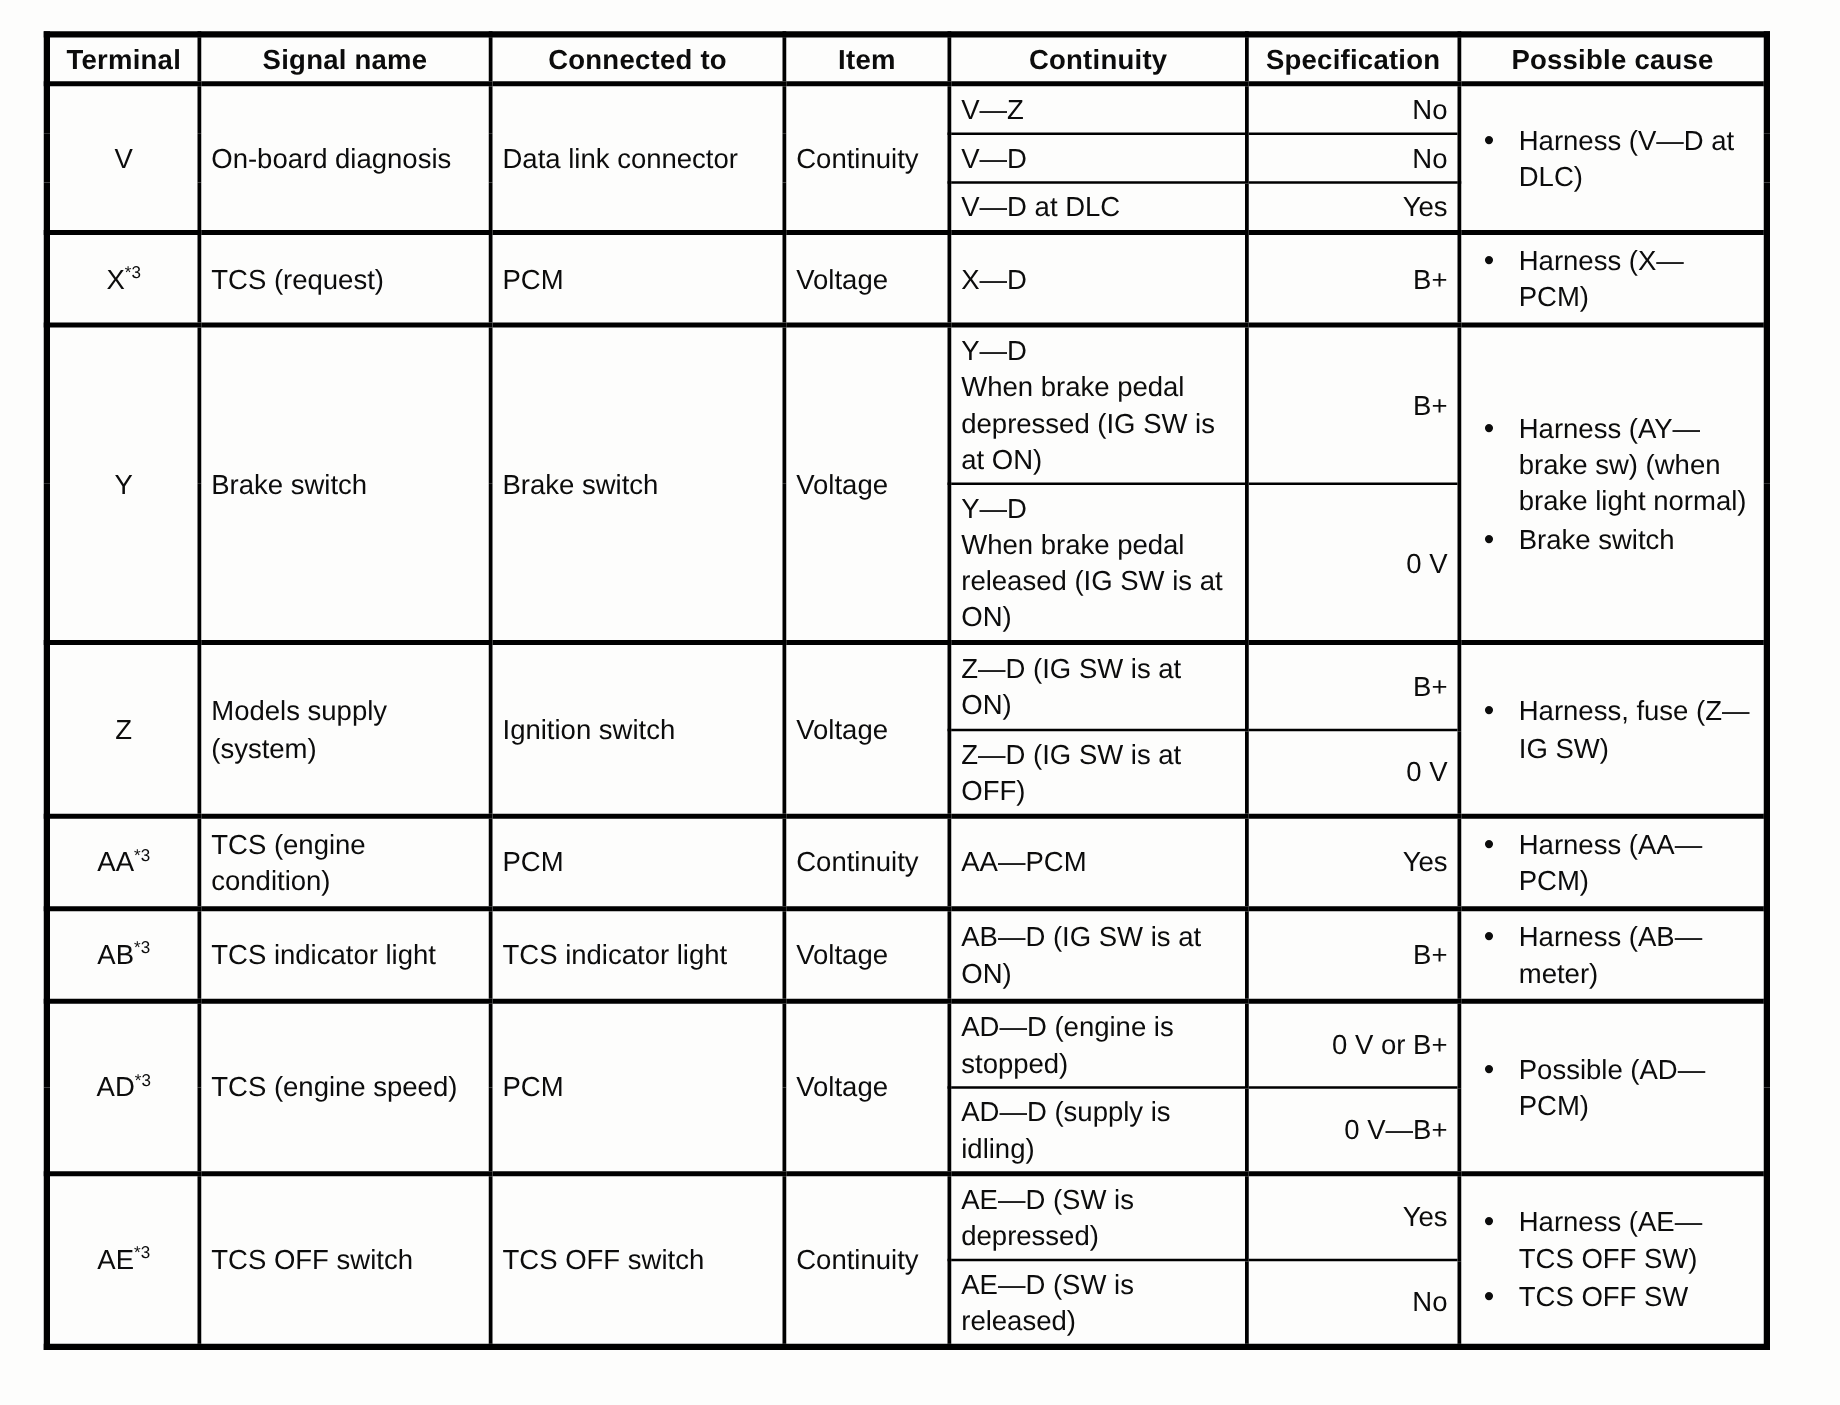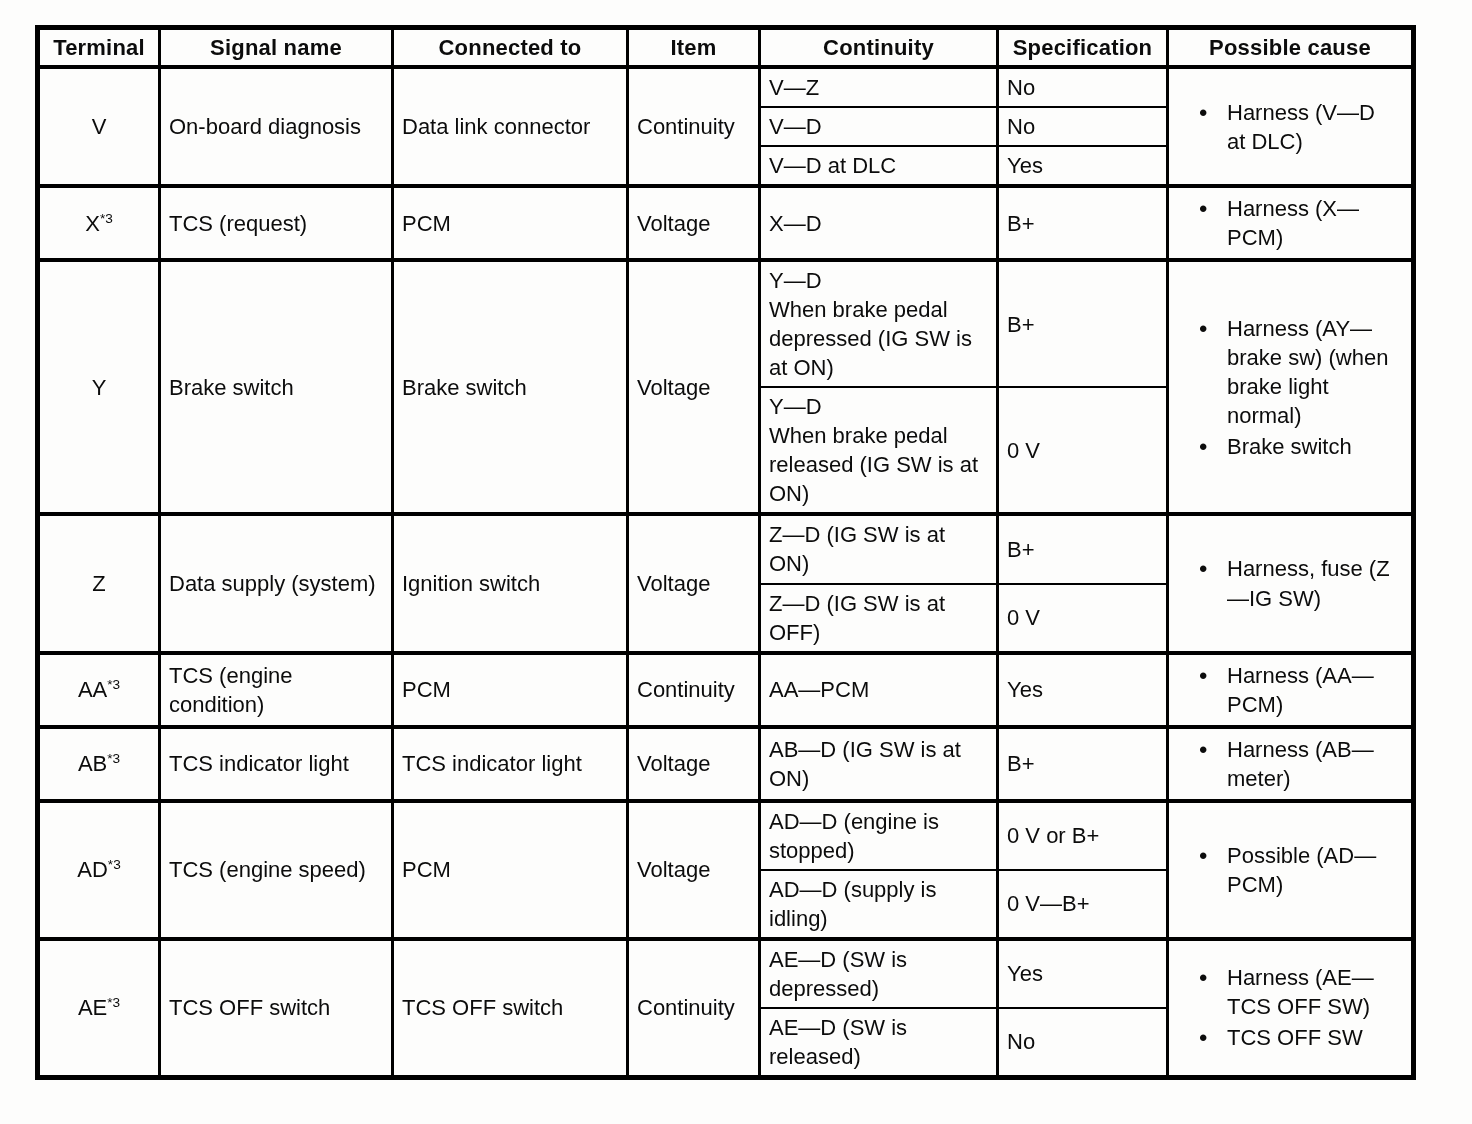--- a/index.html
+++ b/index.html
@@ -46,31 +46,31 @@
   }
   tr.grp > td { border-top-width: 4px; }
   .c-term { text-align: center; }
   .c-term sup { font-size: 0.62em; letter-spacing: 0; }
   .c-signal, .c-conn, .c-item { text-align: left; padding-left: 11px; }
   .c-cond {
     text-align: left;
     padding-left: 9px;
     white-space: pre-line;
   }
-  .c-spec { text-align: left; }
+  .c-spec { text-align: right; }
   .c-cause { text-align: left; padding-left: 6px; }
   .c-cause ul {
     list-style: none;
     margin: 0;
     padding: 0;
   }
   .c-cause li {
     position: relative;
     padding-left: 38px;
-    margin: 2px 12px;
+    margin: 2px 0;
   }
   .c-cause li::before {
     content: "\2022";
     position: absolute;
     left: 10px;
     top: -1px;
     font-size: 24px;
   }
   .footnotes {
     position: absolute;
@@ -170,21 +170,21 @@
       </td>
     </tr>
     <tr style="height:125px">
       <td class="c-cond">Y—D
 When brake pedal released (IG SW is at ON)</td>
       <td class="c-spec">0 V</td>
     </tr>
 
     <tr class="grp" style="height:62px">
       <td class="c-term" rowspan="2"><span>Z</span><sup></sup></td>
-      <td class="c-signal" rowspan="2">Data supply (system)</td>
+      <td class="c-signal" rowspan="2">Models supply (system)</td>
       <td class="c-conn" rowspan="2">Ignition switch</td>
       <td class="c-item" rowspan="2">Voltage</td>
       <td class="c-cond">Z—D (IG SW is at ON)</td>
       <td class="c-spec">B+</td>
       <td class="c-cause" rowspan="2">
         <ul>
           <li>Harness, fuse (Z—IG SW)</li>
         </ul>
       </td>
     </tr>

